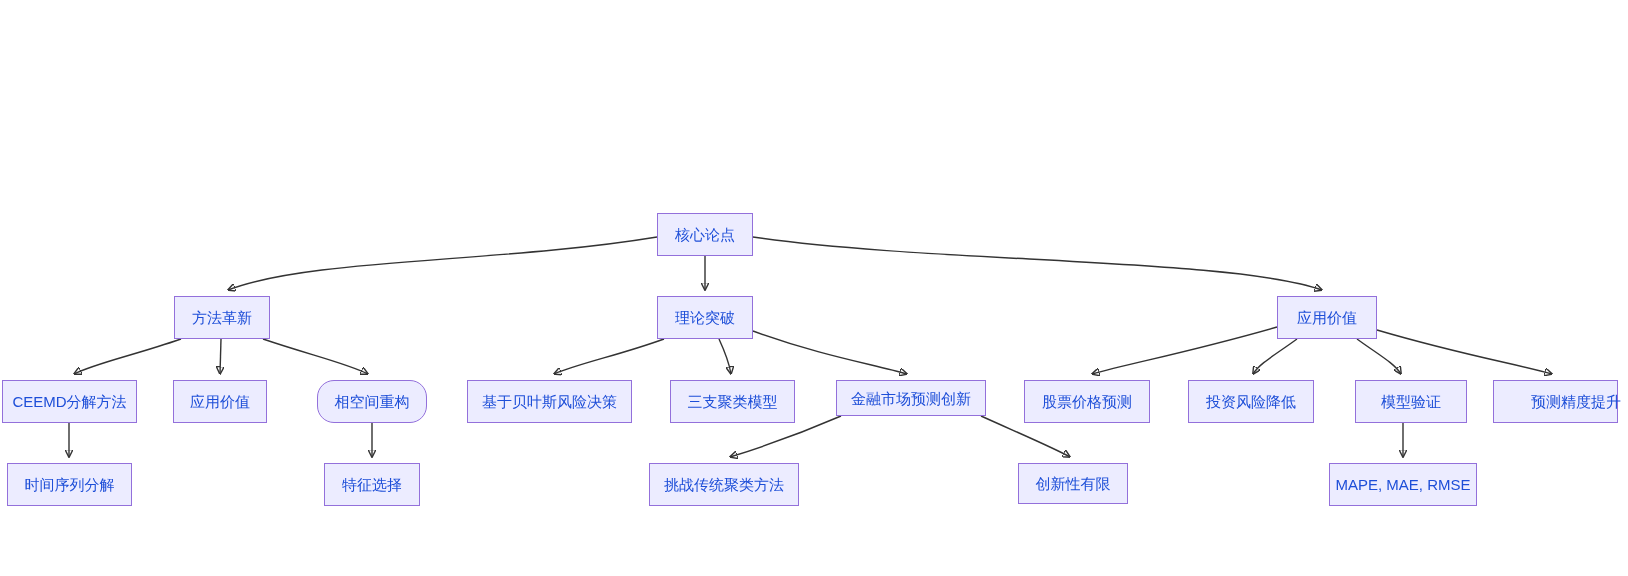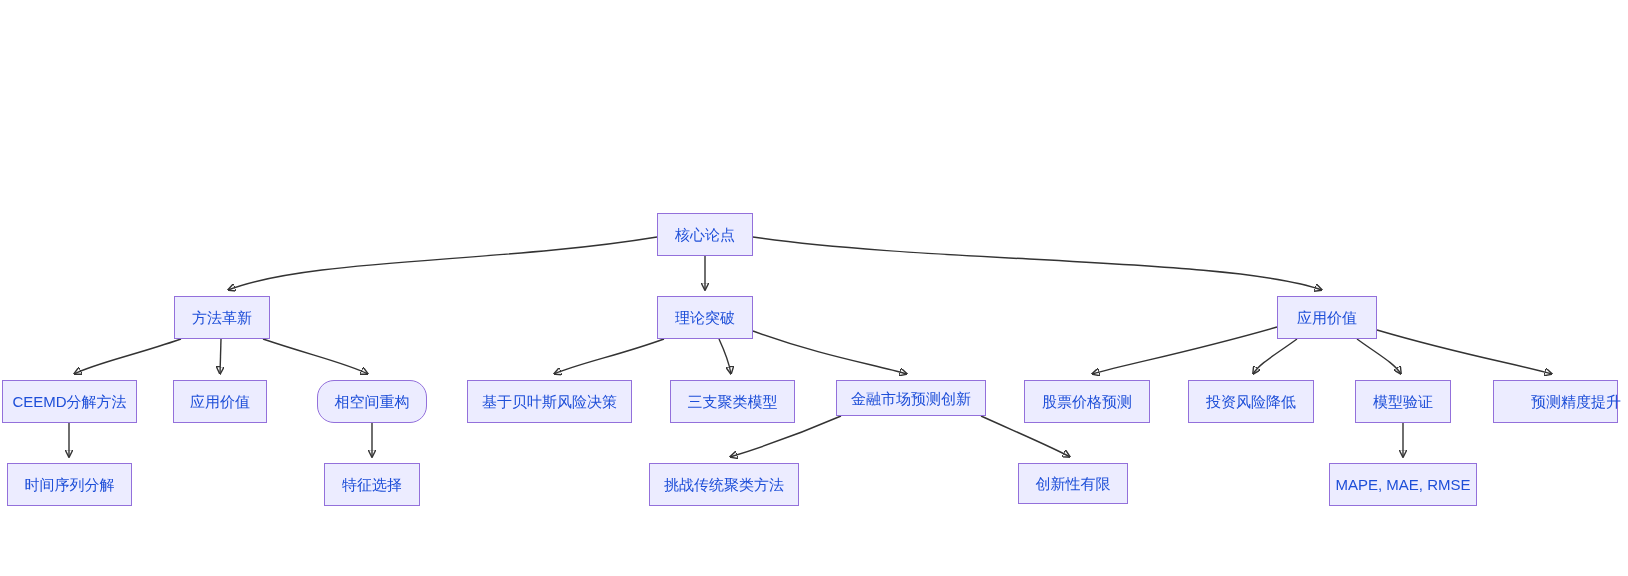--- a/index.html
+++ b/index.html
@@ -70,21 +70,21 @@
   <div class="node" style="left:1277px; top:296px; width:100px; height:43px;">应用价值</div>
 
   <div class="node" style="left:2px; top:380px; width:135px; height:43px;">CEEMD分解方法</div>
   <div class="node" style="left:173px; top:380px; width:94px; height:43px;">应用价值</div>
   <div class="node" style="left:317px; top:380px; width:110px; height:43px;border-radius:17px;">相空间重构</div>
   <div class="node" style="left:467px; top:380px; width:165px; height:43px;">基于贝叶斯风险决策</div>
   <div class="node" style="left:670px; top:380px; width:125px; height:43px;">三支聚类模型</div>
   <div class="node" style="left:836px; top:380px; width:150px; height:36px;">金融市场预测创新</div>
   <div class="node" style="left:1024px; top:380px; width:126px; height:43px;">股票价格预测</div>
   <div class="node" style="left:1188px; top:380px; width:126px; height:43px;">投资风险降低</div>
-  <div class="node" style="left:1355px; top:380px; width:96px; height:43px;">模型验证</div>
+  <div class="node" style="left:1355px; top:380px; width:112px; height:43px;">模型验证</div>
   <div class="node" style="left:1493px; top:380px; width:125px; height:43px;padding-left:41px;">预测精度提升</div>
 
   <div class="node" style="left:7px; top:463px; width:125px; height:43px;">时间序列分解</div>
   <div class="node" style="left:324px; top:463px; width:96px; height:43px;">特征选择</div>
   <div class="node" style="left:649px; top:463px; width:150px; height:43px;">挑战传统聚类方法</div>
   <div class="node" style="left:1018px; top:463px; width:110px; height:41px;">创新性有限</div>
   <div class="node" style="left:1329px; top:463px; width:148px; height:43px;">MAPE, MAE, RMSE</div>
 
 </div>
 

